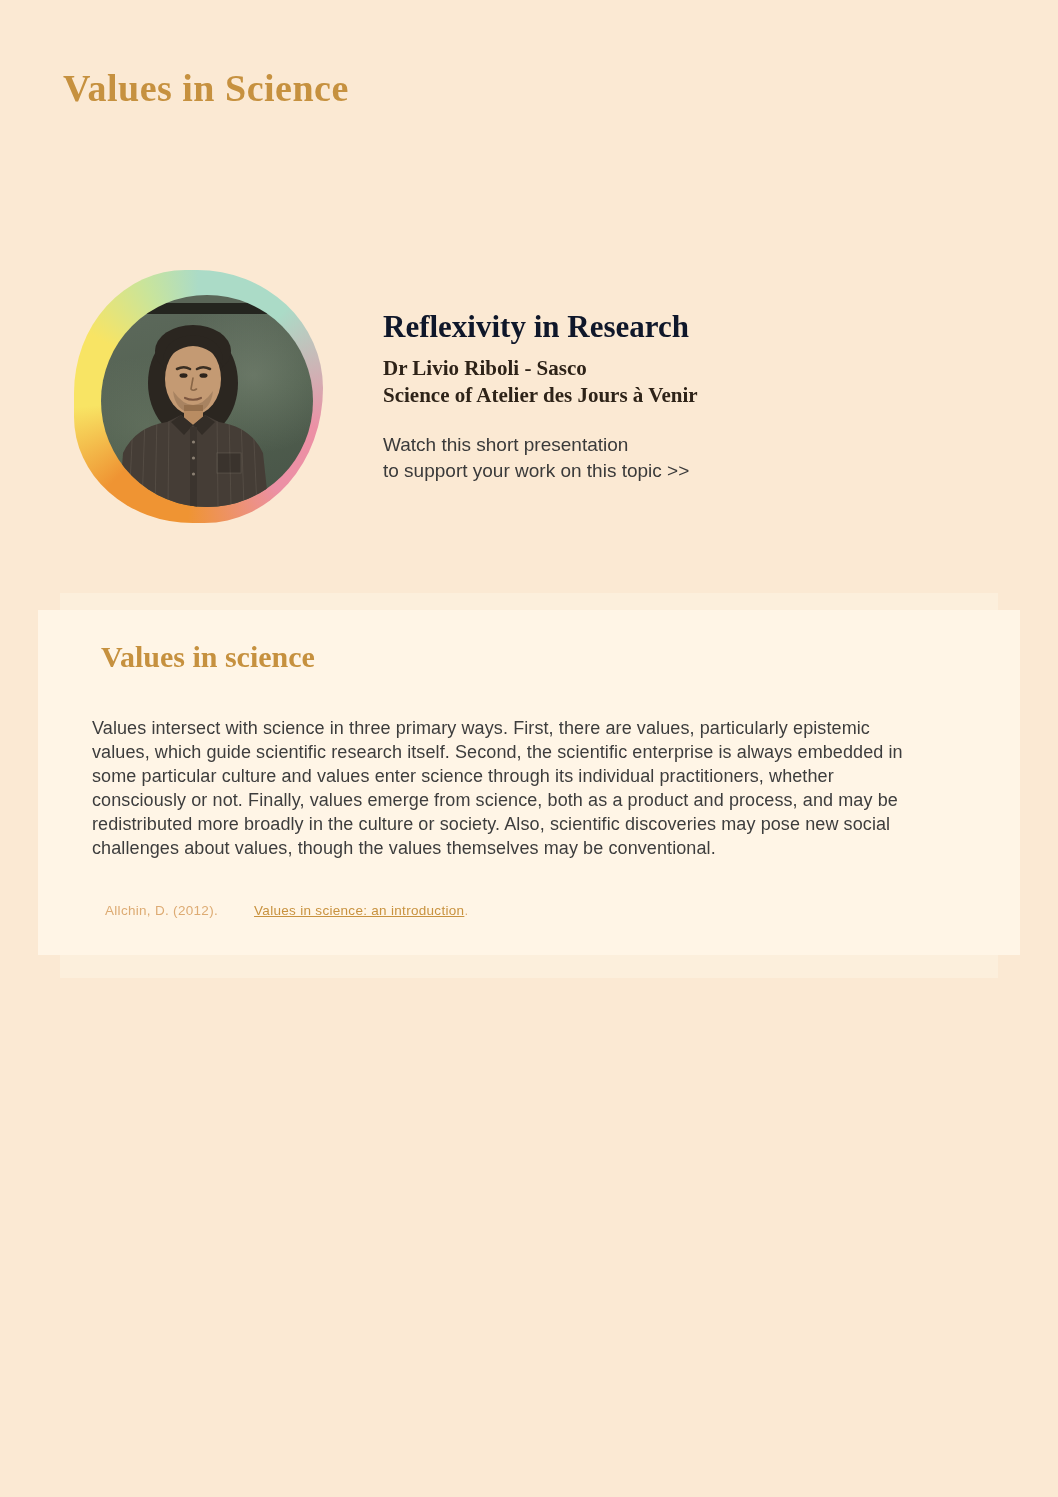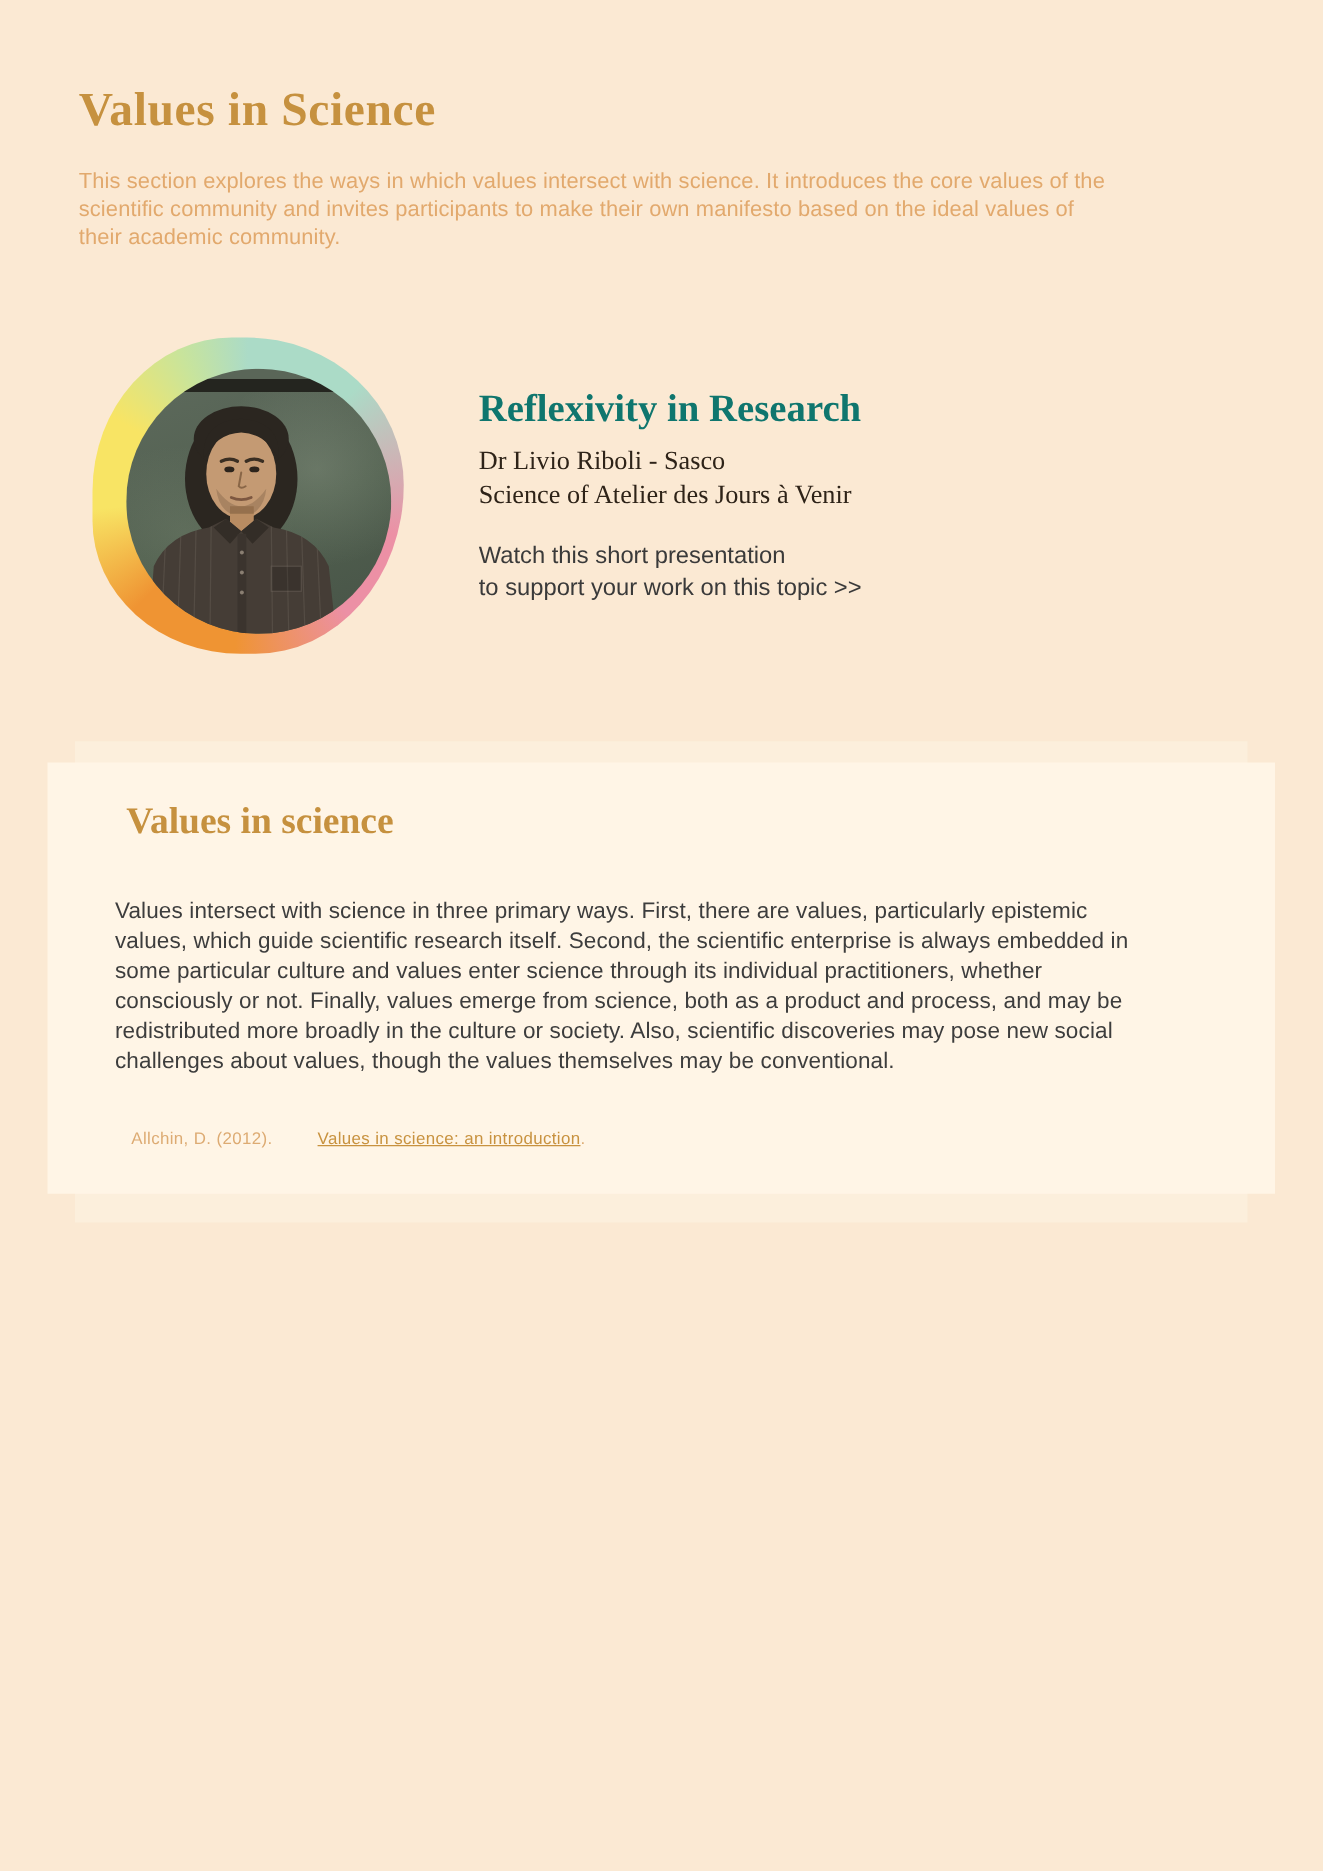--- a/index.html
+++ b/index.html
@@ -35,26 +35,26 @@
     background:
       linear-gradient(180deg, #5a6658 0px, #5a6658 8px, #24251f 8px, #24251f 19px, rgba(0,0,0,0) 19px),
       radial-gradient(ellipse at 72% 38%, rgba(195,205,185,0.20), rgba(0,0,0,0) 42%),
       radial-gradient(ellipse at 22% 62%, rgba(175,185,160,0.14), rgba(0,0,0,0) 38%),
       linear-gradient(160deg, #5e6a5d 0%, #51604f 55%, #475347 100%);
   }
   .photo svg { position:absolute; left:0; top:0; }
   .presenter-heading {
     position:absolute; left:383px; top:309px;
     font-family:"Liberation Serif","DejaVu Serif",serif;
-    font-weight:700; font-size:31px; color:#0f766e;
+    font-weight:700; font-size:31px; color:#0f172a;
   }
   .presenter-name {
     position:absolute; left:383px; top:355px;
     font-family:"Liberation Serif","DejaVu Serif",serif;
-    font-weight:400; font-size:21px; line-height:27px; color:#2e2318;
+    font-weight:700; font-size:21px; line-height:27px; color:#2e2318;
   }
   .cta {
     position:absolute; left:383px; top:432px;
     font-size:19px; line-height:26px; color:#3a3a3a; cursor:pointer;
   }
   
   .card-back {
     position:absolute; left:60px; top:593px; width:938px; height:385px;
     background:#fcefdc;
   }
@@ -77,21 +77,20 @@
   }
   .citation a { color:#c8923f; text-decoration:underline; cursor:pointer;margin-left:32px; }
 </style>
 </head>
 <body>
 
 <div class="page">
 
   <h1 class="page-title">Values in Science</h1>
 
-  <p class="intro">This section explores the ways in which values intersect with science. It introduces the core values of the scientific community and invites participants to make their own manifesto based on the ideal values of their academic community.</p>
 
   <div class="photo-ring">
     <div class="photo">
       <svg width="212" height="212" viewBox="0 0 212 212">
         <defs>
           <clipPath id="shirtClip">
             <path d="M18,214 L22,158 Q34,132 66,127 L80,120 L92,130 L104,120 L118,127 Q150,132 162,158 L168,214 Z"></path>
           </clipPath>
         </defs>
 

